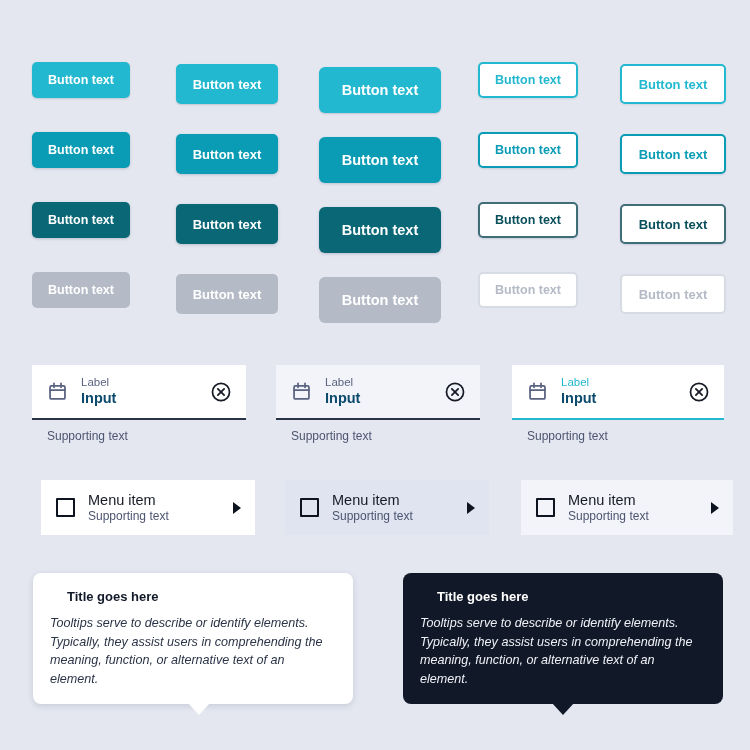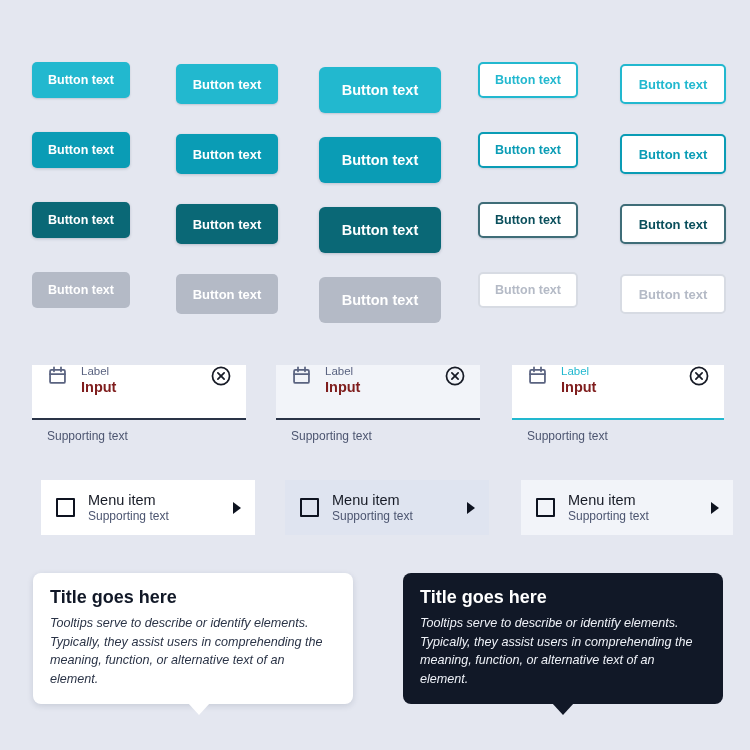--- a/index.html
+++ b/index.html
@@ -79,33 +79,33 @@
     width: 750px;
     height: 90px;
   }
 
   .field-wrap { position: absolute; top: 0; }
 
   .field {
     background: #ffffff;
     border-bottom: 2px solid #2a3447;
     display: flex;
-    align-items: flex-start;
+    align-items: center;
     height: 55px;
     padding: 0 14px 0 15px;
     gap: 13px;
   }
   .field.hover   { background: #f2f4f9; }
   .field.focus   { background: #ffffff; border-bottom-color: #22b8cf; }
 
   .field-icon { flex: 0 0 auto; display: flex; align-items: center; color: #5a6380; }
   .field-texts { flex: 1 1 auto; display: flex; flex-direction: column; justify-content: center; gap: 1px; min-width: 0; }
   .field-label { font-size: 11.5px; color: #5a6380; line-height: 13px; }
   .field-label.accent { color: #22b8cf; }
-  .field-value { font-size: 14.5px; color: #7f1d1d; font-weight: bold; line-height: 17px; }
+  .field-value { font-size: 14.5px; color: #0c4a6e; font-weight: bold; line-height: 17px; }
   .field-clear { flex: 0 0 auto; display: flex; align-items: center; cursor: pointer; color: #171b26; }
 
   .supporting {
     font-size: 12px;
     color: #4c5570;
     padding: 9px 0 0 15px;
     line-height: 14px;
   }
 
   
@@ -160,24 +160,25 @@
   }
   .tooltip.light {
     background: #ffffff;
     box-shadow: 0 2px 6px rgba(30,45,70,.14);
   }
   .tooltip.dark {
     background: #111827;
   }
 
   .tt-title {
-    font-size: 18px;
+    font-size: 13px;
     font-weight: bold;
     line-height: 16px;
     margin-bottom: 9px;
+    margin-left: 17px;
   }
   .tt-body {
     font-size: 12.6px;
     line-height: 18.5px;
     font-style: italic;
   }
   .tooltip.light .tt-title { color: #111827; }
   .tooltip.light .tt-body  { color: #2b3447; }
   .tooltip.dark  .tt-title { color: #ffffff; }
   .tooltip.dark  .tt-body  { color: #eef1f7; }

